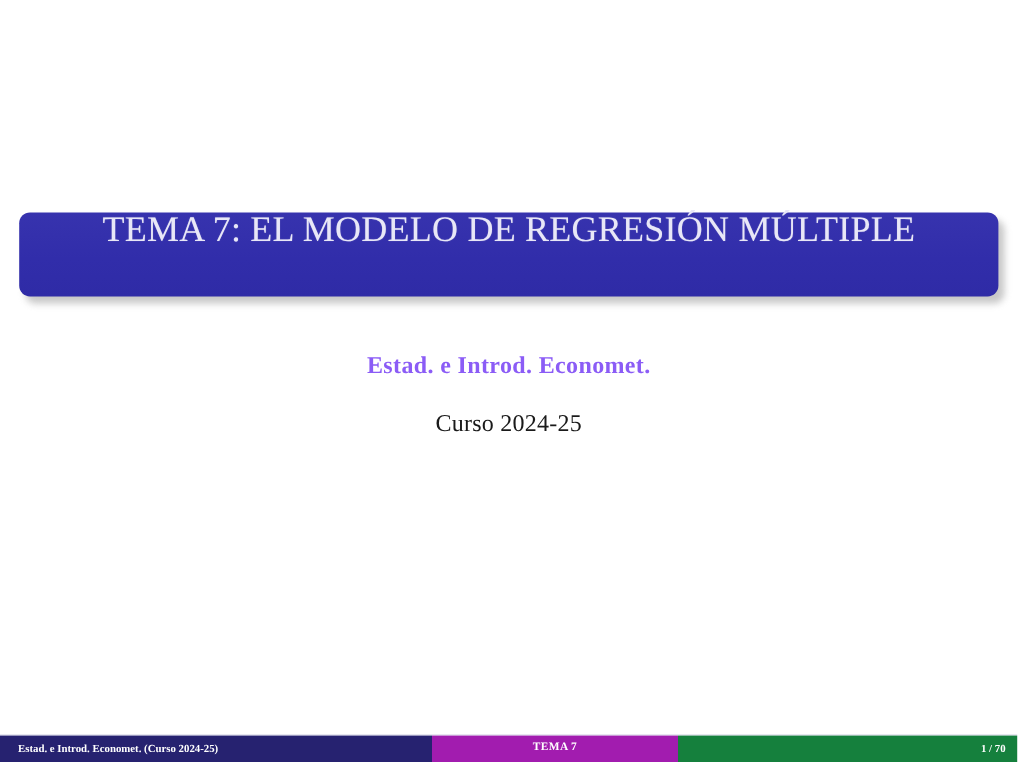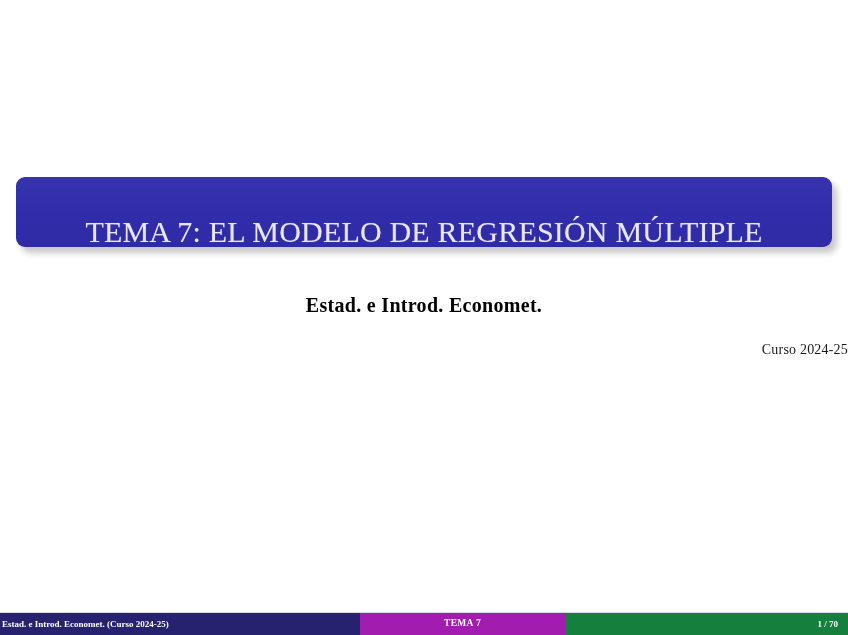--- a/index.html
+++ b/index.html
@@ -38,21 +38,21 @@
   .title-block {
     position: absolute;
     left: 0;
     top: 0;
     width: 100%;
     height: 100%;
     border-radius: 9px;
     background: #3330ad;
     background: linear-gradient(180deg, #3733ae 0%, #312daa 55%, #2f2ba6 100%);
     display: flex;
-    align-items: flex-end;
+    align-items: flex-start;
     justify-content: center;
   }
   .title-text {
     color: #e8e7f7;
     font-size: 30px;
     line-height: 1;
     letter-spacing: 0.2px;
     text-align: center;
     white-space: nowrap;
     text-shadow: 0 0 1px rgba(255,255,255,0.35);
@@ -60,30 +60,30 @@
 
   
   .author {
     position: absolute;
     left: 0;
     top: 294px;
     width: 848px;
     text-align: center;
     font-size: 20px;
     font-weight: bold;
-    color: #000000;
+    color: #8b5cf6;
     letter-spacing: 0.3px;
   }
   .course-date {
     position: absolute;
     left: 0;
     top: 342px;
     width: 848px;
-    text-align: right;
-    font-size: 14px;
+    text-align: center;
+    font-size: 20px;
     color: #1a1a1a;
     letter-spacing: 0.2px;
   }
 
   
   .footer {
     position: absolute;
     left: 0;
     bottom: 0;
     width: 848px;
@@ -99,21 +99,21 @@
     color: #ffffff;
     font-size: 9px;
     line-height: 1;
     overflow: hidden;
     white-space: nowrap;
   }
   .footer-left {
     width: 360px;
     background: #262270;
     justify-content: flex-start;
-    padding-left: 2px;
+    padding-left: 15px;
     font-weight: bold;
   }
   .footer-mid {
     width: 205px;
     background: #a21caf;
     justify-content: center;
     font-weight: bold;
     font-size: 9.5px;
     letter-spacing: 0.3px;
   }

